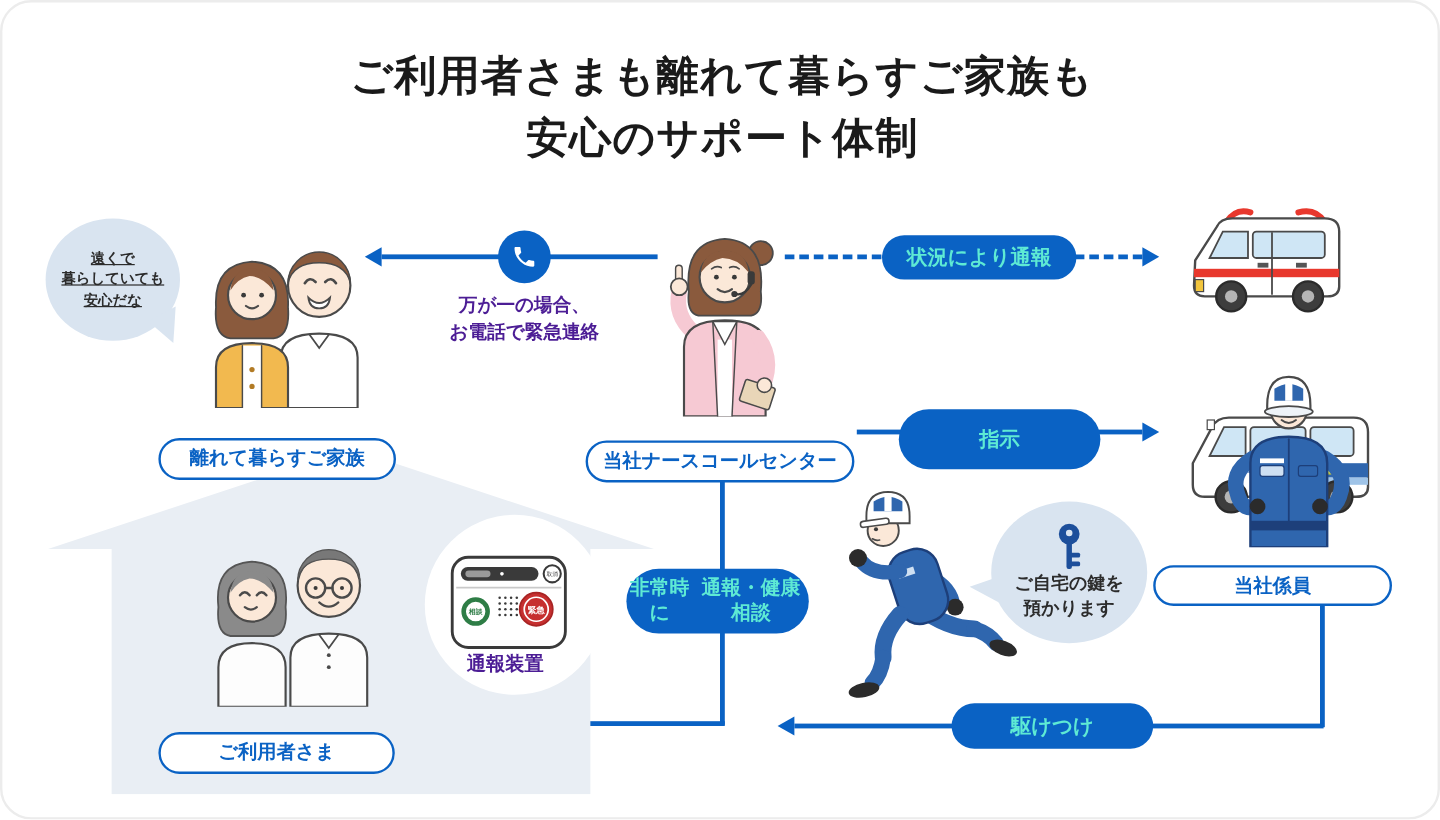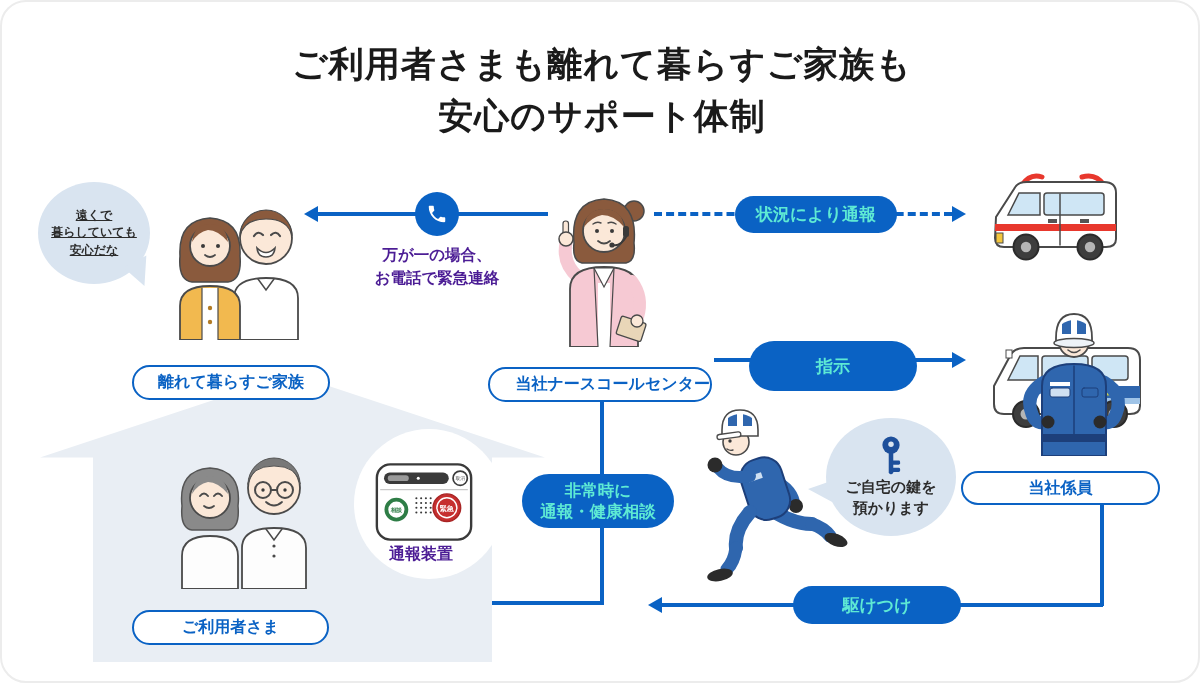--- a/index.html
+++ b/index.html
@@ -100,37 +100,37 @@
     </svg>
   </div>
   <div class="note" style="left:345px;top:241px;width:180px;">
     <div>万が一の場合、</div>
     <div>お電話で緊急連絡</div>
   </div>
 
   <div class="pill-white" style="left:130px;top:338px;width:198px;height:35px;">
     <span>離れて暮らすご家族</span>
     </div>
-  <div class="pill-white" style="left:486px;top:340px;width:224px;height:35px;justify-content:flex-end;">
+  <div class="pill-white" style="left:486px;top:340px;width:224px;height:35px;">
     <span>当社ナースコールセンター</span>
     </div>
   <div class="pill-white" style="left:959px;top:444px;width:199px;height:34px;">
     <span>当社係員</span>
     </div>
   <div class="pill-white" style="left:130px;top:583px;width:197px;height:35px;text-align:center;">
     <span>ご利用者さま</span>
     </div>
 
   <div class="pill-blue" style="left:733px;top:194px;width:162px;height:37px;">
     <span>状況により通報</span>
     </div>
   <div class="pill-blue" style="left:747px;top:339px;width:168px;height:50px;">
     <span>指示</span>
     </div>
-  <div class="pill-blue" style="left:520px;top:472px;width:152px;height:54px;font-size:16.5px;line-height:1.3;flex-direction:column;">
+  <div class="pill-blue" style="left:520px;top:472px;width:152px;height:54px;font-size:16.5px;line-height:1.3;flex-direction:row;">
     <span>非常時に</span>
     <span>通報・健康相談</span>
     </div>
   <div class="pill-blue" style="left:791px;top:584px;width:168px;height:38px;">
     <span>駆けつけ</span>
     </div>
 
   <div class="white-circle"></div>
   <svg class="ill" style="left:372px;top:460px;" width="100" height="80" viewBox="0 0 104 84">
     <rect x="2.5" y="2.5" width="99" height="79" rx="14" fill="#fff" stroke="#3a3a3a" stroke-width="2.5"></rect>

